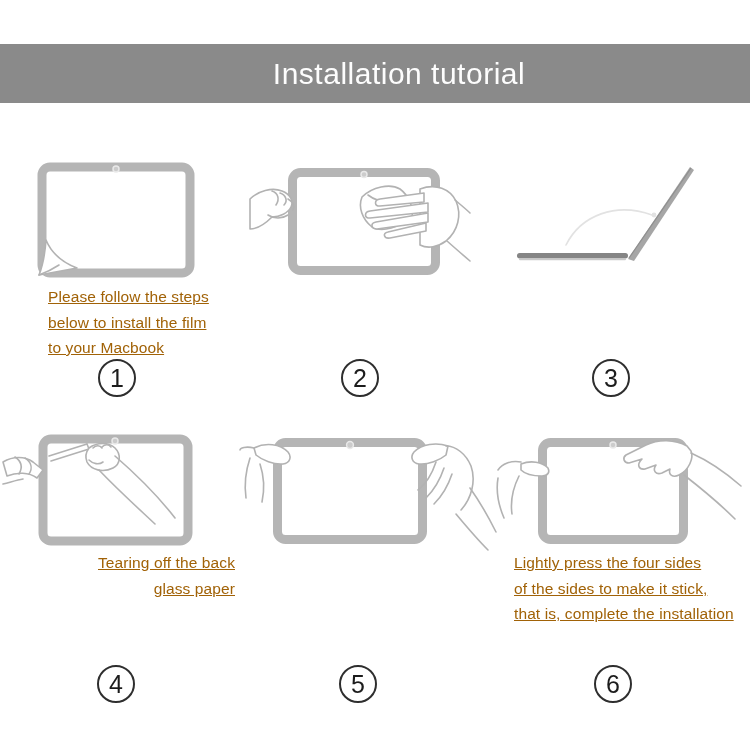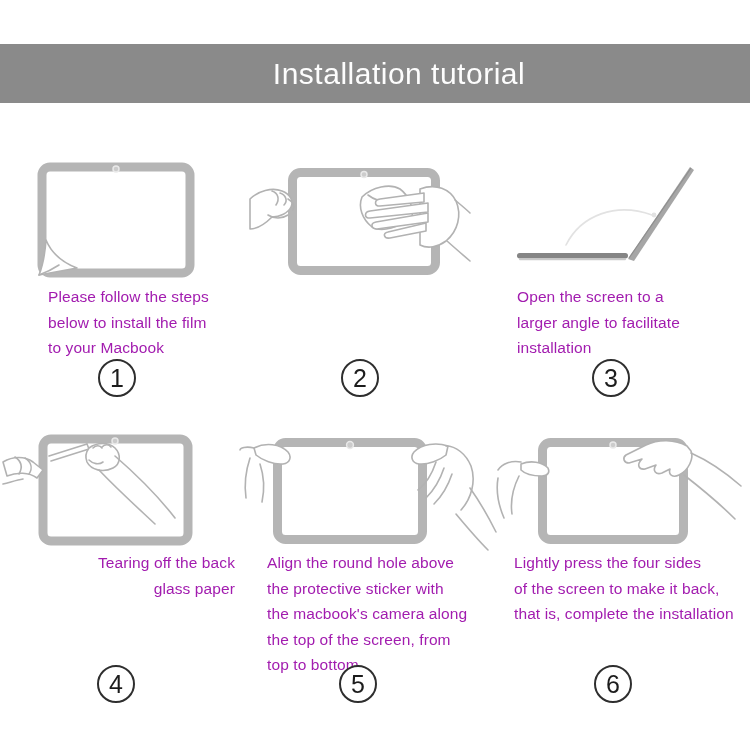--- a/index.html
+++ b/index.html
@@ -7,22 +7,22 @@
     position:relative; width:750px; height:750px; background:#ffffff;
     font-family:"Liberation Sans", sans-serif; overflow:hidden;
   }
   .header {
     position:absolute; left:0; top:44px; width:750px; height:59px;
     background:#8a8a8a; display:flex; align-items:center; justify-content:center;
   }
   .header-title { color:#fdfdfd; font-size:30px; letter-spacing:0.5px;margin-left:48px; }
   .illus { position:absolute; }
   .step-text {
-    position:absolute; white-space:pre-line; color:#a21caf;
-    font-size:15.5px; line-height:25.5px; letter-spacing:0.1px;
+    position:absolute; white-space:pre-line; color:#a16207;
+    font-size:15.5px; line-height:25.5px; letter-spacing:0.1px;text-decoration:underline;
   }
   .badge {
     position:absolute; width:34px; height:34px; border:2px solid #2e2e2e;
     border-radius:50%; display:flex; align-items:center; justify-content:center;
     font-size:25px; color:#1c1c1c; background:#fff;
   }
   svg { display:block; overflow:visible; }
   .frame { fill:#ffffff; stroke:#b5b5b5; stroke-width:9; }
   .art   { fill:none; stroke:#b2b2b2; stroke-width:1.6; stroke-linecap:round; stroke-linejoin:round; }
   .artf  { fill:#ffffff; stroke:#b2b2b2; stroke-width:1.6; stroke-linecap:round; stroke-linejoin:round; }
@@ -82,23 +82,20 @@
       <path class="faint" d="M 60 85 C 75 55 110 42 146 55"></path>
       <circle cx="148" cy="55" r="2.4" fill="#e2e2e2"></circle>
 
       <polygon points="122,99 184,7 188,10 128,101" fill="#a6a6a6"></polygon>
       <path d="M 123 98 L 185 8" stroke="#8f8f8f" stroke-width="1.2" fill="none"></path>
 
       <rect x="11" y="93" width="111" height="5.5" rx="2.7" fill="#858585"></rect>
       <rect x="13" y="98.4" width="107" height="1.8" rx="0.9" fill="#c9c9c9"></rect>
     </svg>
   </div>
-  <div class="step-text" style="left:517px; top:284px; width:210px;">Open the screen to a
-larger angle to facilitate
-installation</div>
   <div class="badge" style="left:592px; top:359px;">3</div>
 
   <div class="illus" style="left:3px; top:426px;">
     <svg width="240" height="126" viewBox="0 0 240 126">
       <rect class="frame" x="40" y="13" width="145" height="102" rx="8"></rect>
       <circle cx="112" cy="15" r="3" fill="#cccccc" stroke="#e9e9e9" stroke-width="1.5"></circle>
 
       <path class="art" d="M 46 30 L 84 18"></path>
       <path class="art" d="M 48 35 L 86 23"></path>
       <path class="art" d="M 84 18 L 86 23"></path>
@@ -133,40 +130,35 @@
 
       <path class="artf" d="M 208 20 C 196 16 182 18 174 26 C 170 31 172 37 179 38 C 188 39 200 34 206 29 Z"></path>
       <path class="art" d="M 206 20 C 216 20 226 28 231 40 C 236 54 232 72 221 84"></path>
       <path class="art" d="M 196 36 C 192 48 186 58 178 64"></path>
       <path class="art" d="M 204 42 C 200 54 194 64 186 72"></path>
       <path class="art" d="M 212 48 C 208 60 202 70 194 78"></path>
       <path class="art" d="M 230 62 C 240 76 248 90 256 106"></path>
       <path class="art" d="M 216 88 C 226 100 236 112 248 124"></path>
     </svg>
   </div>
-  <div class="step-text" style="left:267px; top:550px; width:215px;">Align the round hole above
-the protective sticker with
-the macbook's camera along
-the top of the screen, from
-top to bottom</div>
   <div class="badge" style="left:339px; top:665px;">5</div>
 
   <div class="illus" style="left:495px; top:426px;">
     <svg width="255" height="128" viewBox="0 0 255 128">
       <rect class="frame" x="47.5" y="16.5" width="141" height="97" rx="8"></rect>
       <circle cx="118" cy="19" r="3" fill="#cccccc" stroke="#e9e9e9" stroke-width="1.5"></circle>
 
       <path class="artf" d="M 192 20 C 180 13 163 13 151 19 L 131 29 C 127 32 129 37 134 37 L 147 33 C 141 39 144 44 150 43 L 161 39 C 157 45 161 49 167 47 L 175 43 C 173 49 178 52 184 49 C 194 44 199 32 196 25 Z"></path>
       <path class="art" d="M 196 27 C 214 35 230 46 246 60"></path>
       <path class="art" d="M 189 49 C 207 63 224 77 240 93"></path>
 
       <path class="artf" d="M 26 38 C 36 34 47 36 53 42 C 55 46 53 50 47 50 C 39 50 30 48 26 44 Z"></path>
       <path class="art" d="M 26 36 C 16 34 7 38 3 44"></path>
       <path class="art" d="M 3 52 C 1 64 3 78 9 92"></path>
       <path class="art" d="M 24 50 C 18 62 15 74 17 88"></path>
     </svg>
   </div>
   <div class="step-text" style="left:514px; top:550px; width:230px;">Lightly press the four sides
-of the screen to make it back,
+of the sides to make it stick,
 that is, complete the installation</div>
   <div class="badge" style="left:594px; top:665px;">6</div>
 
 </div>
 
 </body></html>

